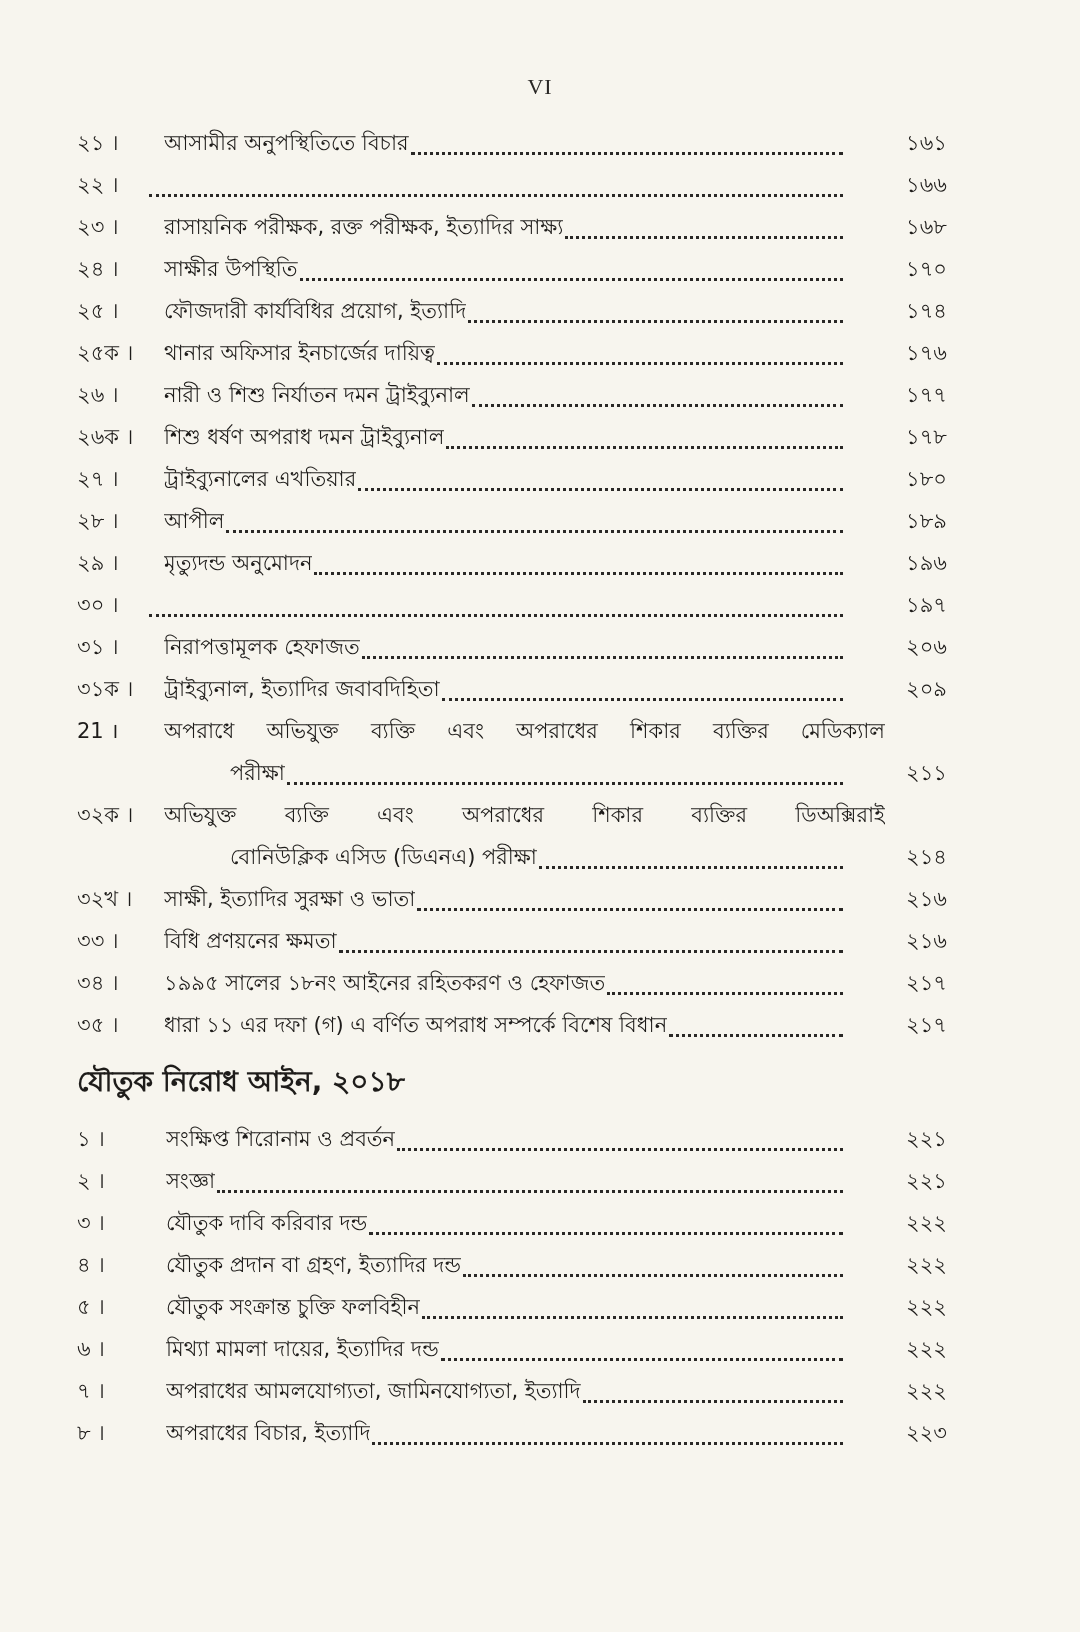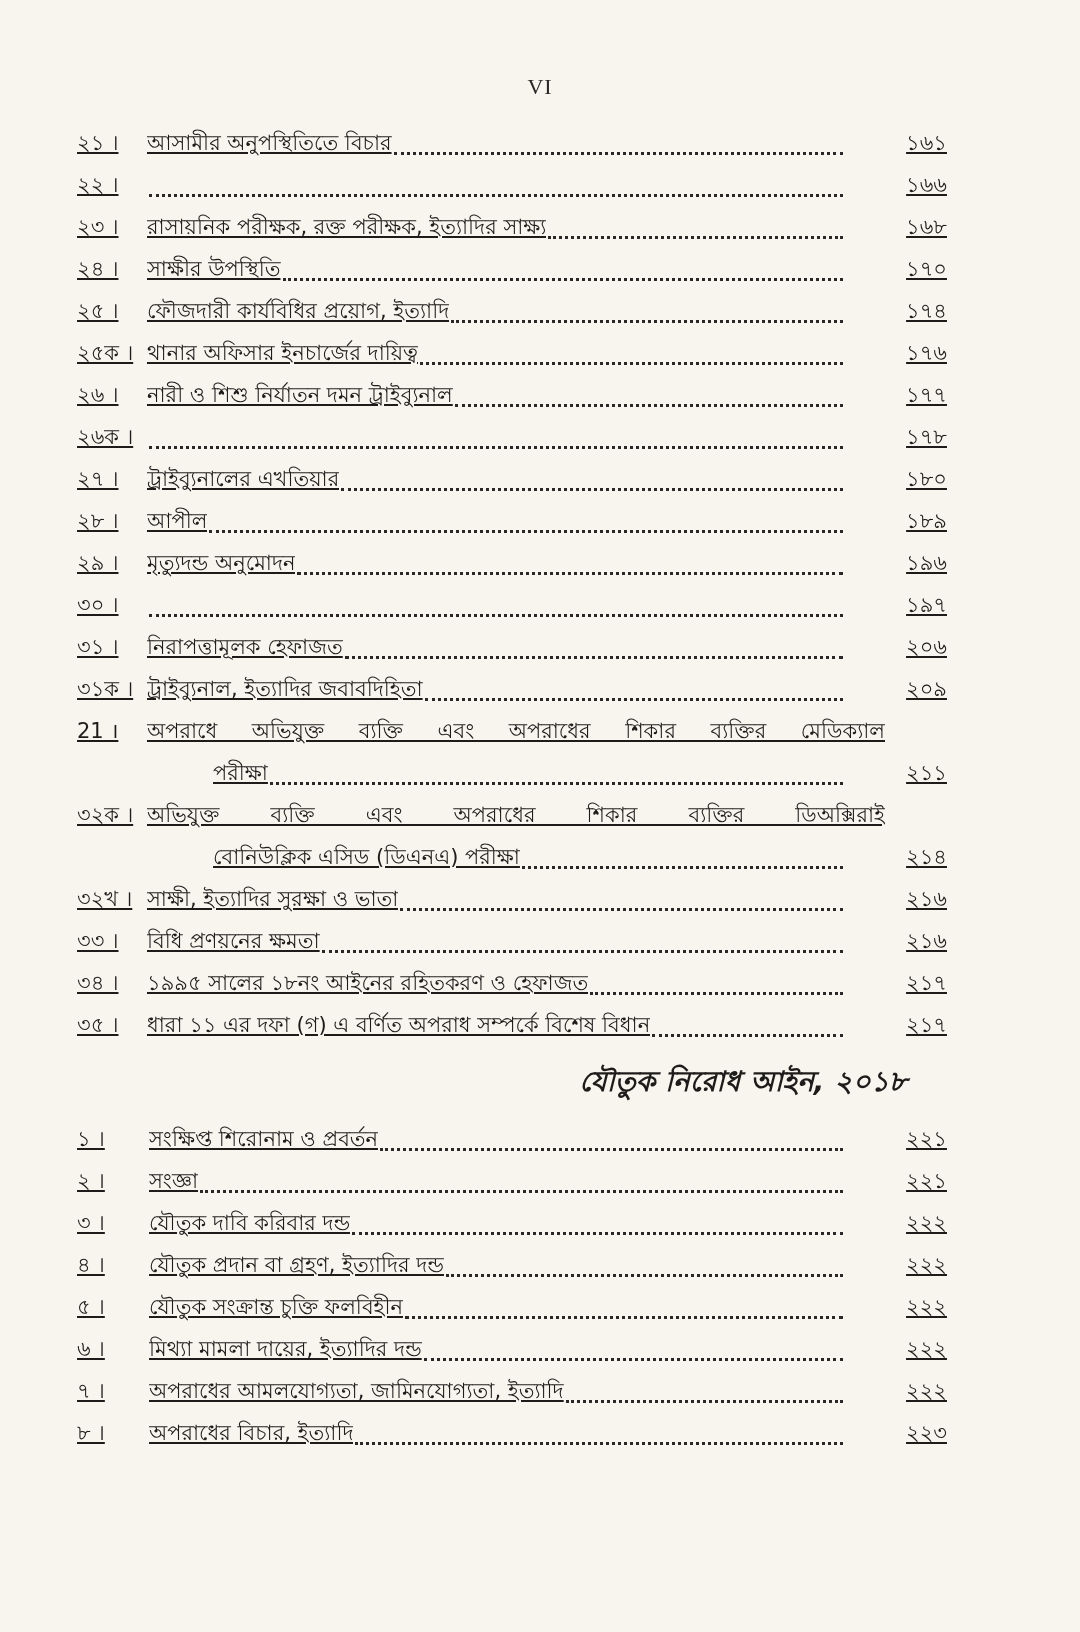--- a/index.html
+++ b/index.html
@@ -12,37 +12,35 @@
   }
   .page-num {
     position:absolute; top:74px; left:0; width:1080px; text-align:center;
     font-family:"Liberation Serif", "DejaVu Serif", serif;
     font-size:22px; color:#2a2826; letter-spacing:1px;
   }
   .toc { position:absolute; left:77px; top:122px; width:870px; }
   .row {
     display:flex; align-items:center; height:42px; font-size:21px; line-height:42px;
     white-space:nowrap;
-    text-decoration:underline;
   }
   .row .num { width:70px; flex:0 0 70px; }
-  .row .title { flex:0 1 auto; overflow:hidden; }
+  .row .title { flex:0 1 auto; overflow:hidden;margin-left:17px; }
   .row .dots {
     flex:1 1 auto; overflow:hidden; margin:0 6px 0 2px;
     border-bottom:3px dotted #2a2826; height:0; align-self:center; transform:translateY(10px);
     margin-right:42px;
   }
   .row .pg { flex:0 0 62px; text-align:right; }
   .row.wrap1 .title { flex:1 1 auto; text-align:justify; text-align-last:justify; }
   .row.cont .num { visibility:hidden; }
   .row.cont .title { padding-left:66px; }
   .heading {
-    height:72px; line-height:72px; text-align:right; font-size:28px; font-weight:bold;
+    height:72px; line-height:72px; text-align:left; font-size:28px; font-weight:bold;
     padding-right:40px;
-    font-style:italic;
   }
   .sec2 .row .num { width:72px; flex:0 0 72px; }
 </style>
 </head>
 <body>
 
 <div class="page-num">VI</div>
 
 <div class="toc">
   <div>
@@ -83,20 +81,21 @@
         <span class="pg">১৭৬</span>
       </div>
     <div class="row">
         <span class="num">২৬ ।</span>
         <span class="title">নারী ও শিশু নির্যাতন দমন ট্রাইব্যুনাল</span>
         <span class="dots"></span>
         <span class="pg">১৭৭</span>
       </div>
     <div class="row">
         <span class="num">২৬ক ।</span>
+        <span class="title">শিশু ধর্ষণ অপরাধ দমন ট্রাইব্যুনাল</span>
         <span class="dots"></span>
         <span class="pg">১৭৮</span>
       </div>
     <div class="row">
         <span class="num">২৭ ।</span>
         <span class="title">ট্রাইব্যুনালের এখতিয়ার</span>
         <span class="dots"></span>
         <span class="pg">১৮০</span>
       </div>
     <div class="row">

